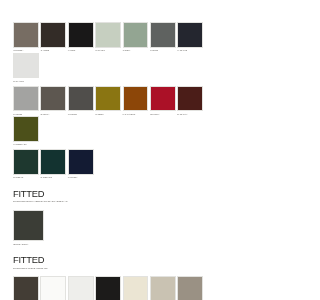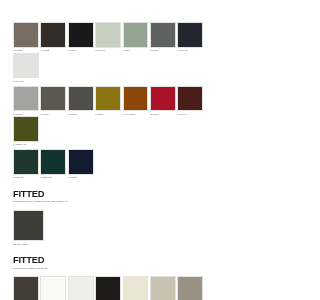--- a/index.html
+++ b/index.html
@@ -26,21 +26,21 @@
     text-transform:uppercase;
     word-break:break-word;
   }
   .row{margin-bottom:2.2px;}
 
   .top-pad{height:22px;}
 
   
   .sec{margin-top:9px;}
   .sec-title{
-    font-size:9.4px;font-weight:bold;letter-spacing:-0.25px;
+    font-size:9.4px;font-weight:normal;letter-spacing:-0.25px;
     color:#1d1d1b;line-height:10px;
   }
   .sec-sub{
     font-size:1.9px;line-height:3px;letter-spacing:0.12px;
     color:#4f4d49;margin-top:1.6px;text-transform:uppercase;
   }
   .single{margin-top:7px;}
   .single .chip{width:31px;height:31px;}
   .single .cap{width:30px;}
 

